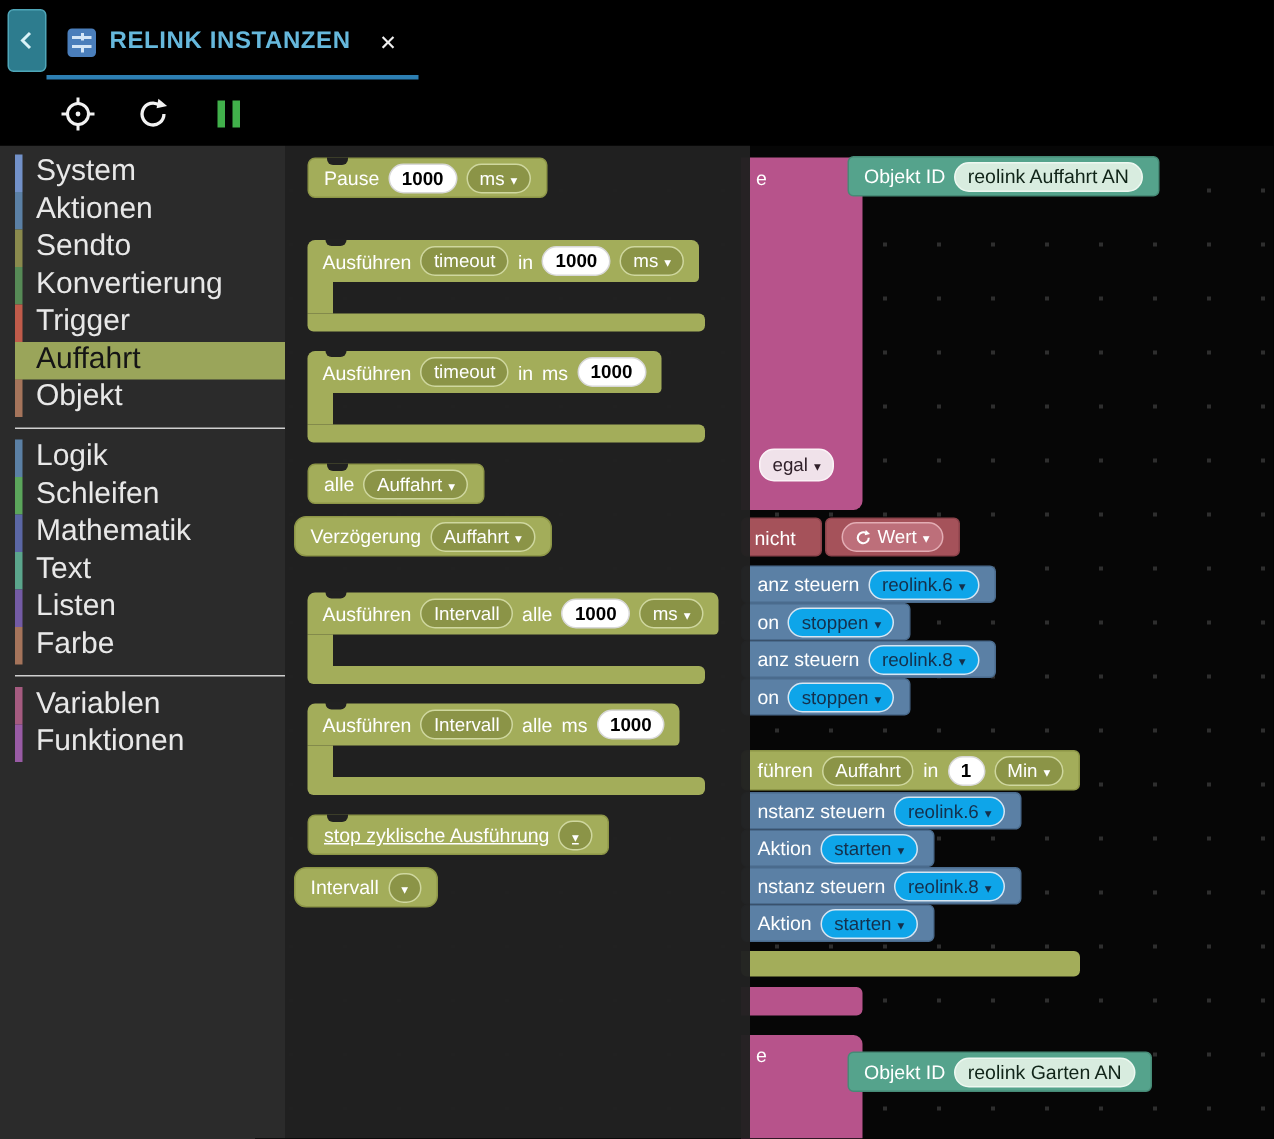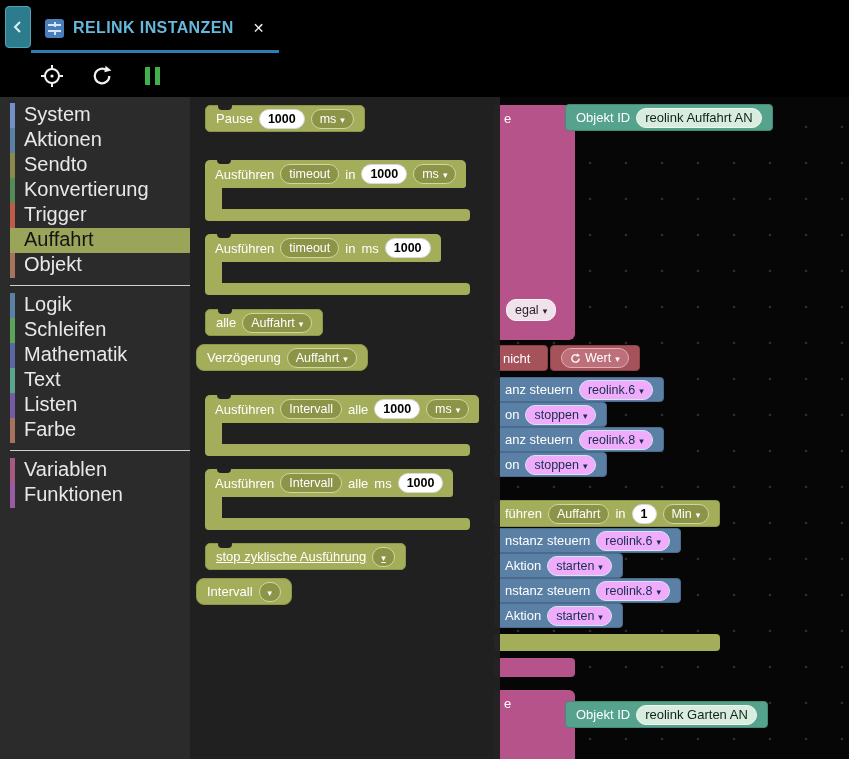--- a/index.html
+++ b/index.html
@@ -31,21 +31,21 @@
                background-size:36px 36px; background-position:22px 12px; overflow:hidden; }
   .wsrow { position:absolute; height:26px; display:flex; align-items:center; gap:6px; padding:0 10px;
            border-radius:4px; font-size:13px; color:#fff; white-space:nowrap; width:max-content; }
   .lbl { color:inherit; }
   .fld { display:inline-flex; align-items:center; gap:4px; height:20px; padding:0 8px; border-radius:10px; font-size:12.5px; }
   .arw::before { content:"▾"; font-size:9px; line-height:1; }
 
   .olive { background:#a3ad5a; border:1px solid #8d9647; color:#fff; }
   .olive .fld { background:#8b9447; border:1px solid #cfd79f; color:#fff; }
   .blue { background:#5b80a5; border:1px solid #4a6b8d; color:#fff; }
-  .blue .fld { background:#f0abfc; border:1px solid #d6e5f2; color:#14304c; }
+  .blue .fld { background:#0ea5e9; border:1px solid #d6e5f2; color:#14304c; }
   .teal { background:#55a38c; border:1px solid #468a76; color:#fff; }
   .teal .fld { background:#d8ecdf; border:1px solid #eef8f1; color:#102418; font-size:13px; }
   .redblk { background:#a5525a; border:1px solid #8c424a; color:#fff; }
   .redblk .fld { background:#bd6f7a; border:1px solid #e3adb4; color:#fff; }
   .fld.white { background:#fff !important; border:1px solid #d8d8d8 !important; color:#000 !important; font-weight:bold; }
 
   .pinkblk { position:absolute; background:#b7538b; border-radius:0 6px 6px 0; color:#fff; font-size:13px; }
   .pinkblk .clip { position:absolute; left:10px; top:6px; }
   .pinkblk .fld { position:absolute; background:#f0e2ea; border:1px solid #fbf3f7; color:#30202a; }
   .bar { position:absolute; }

